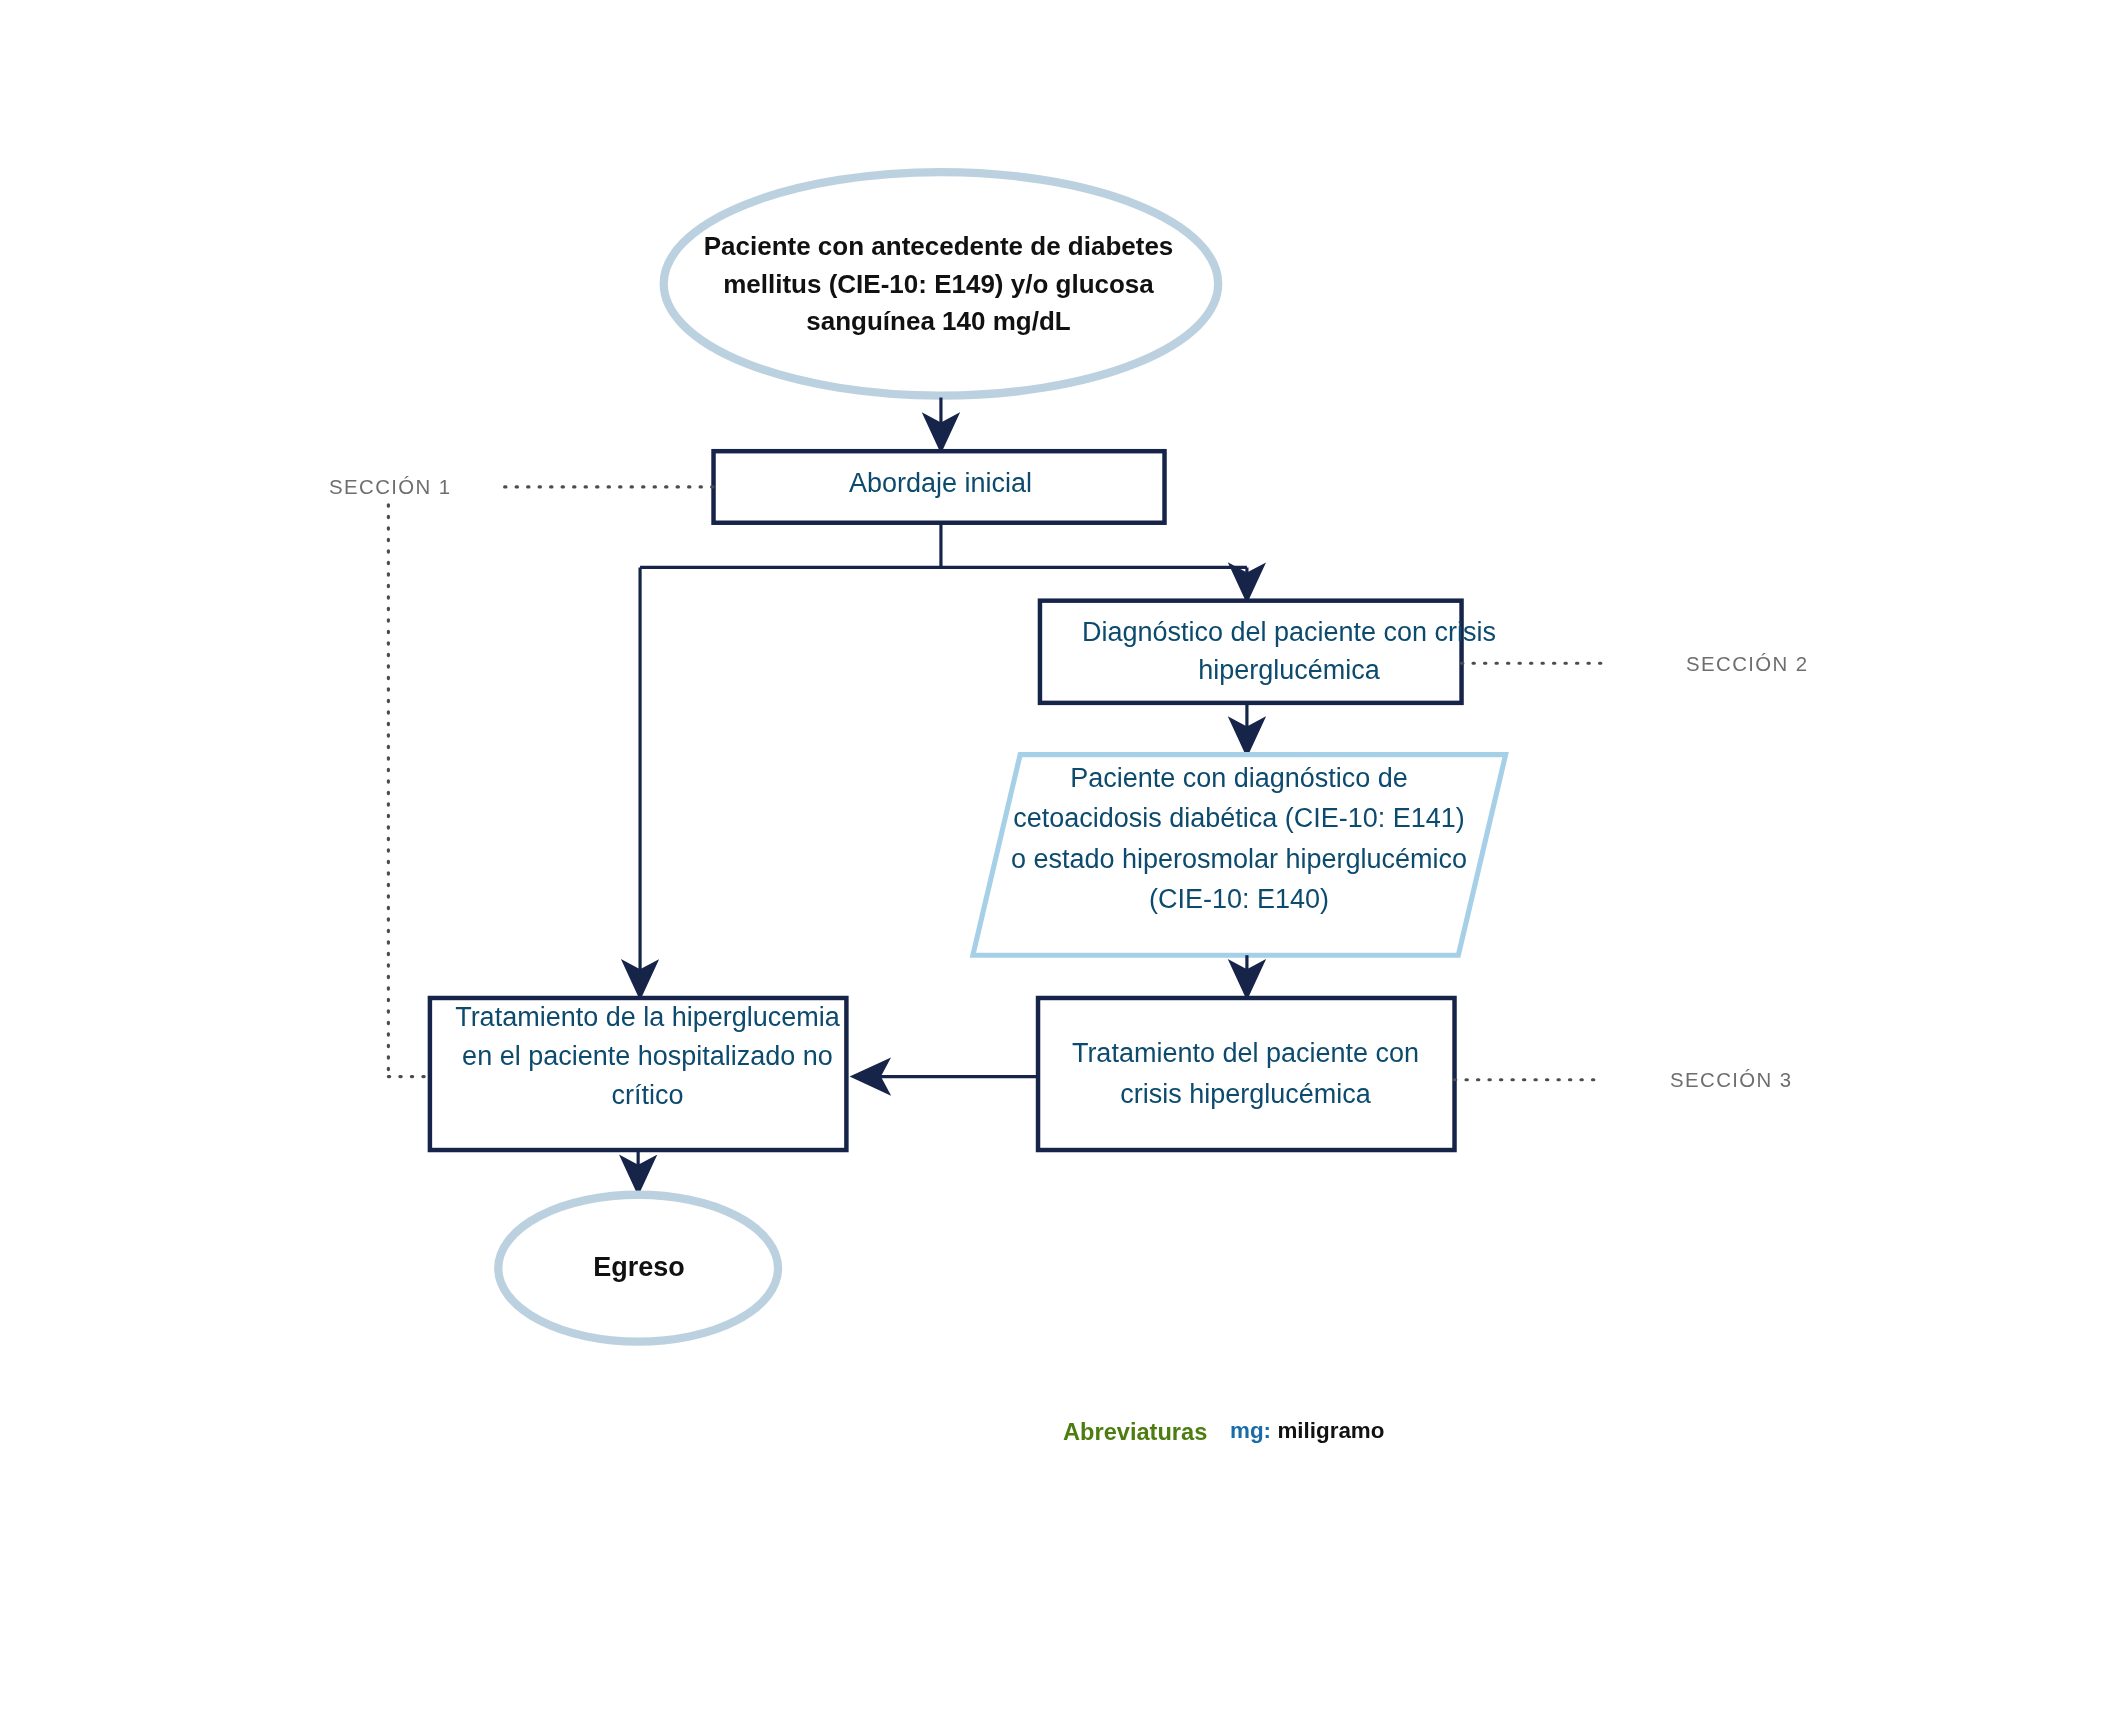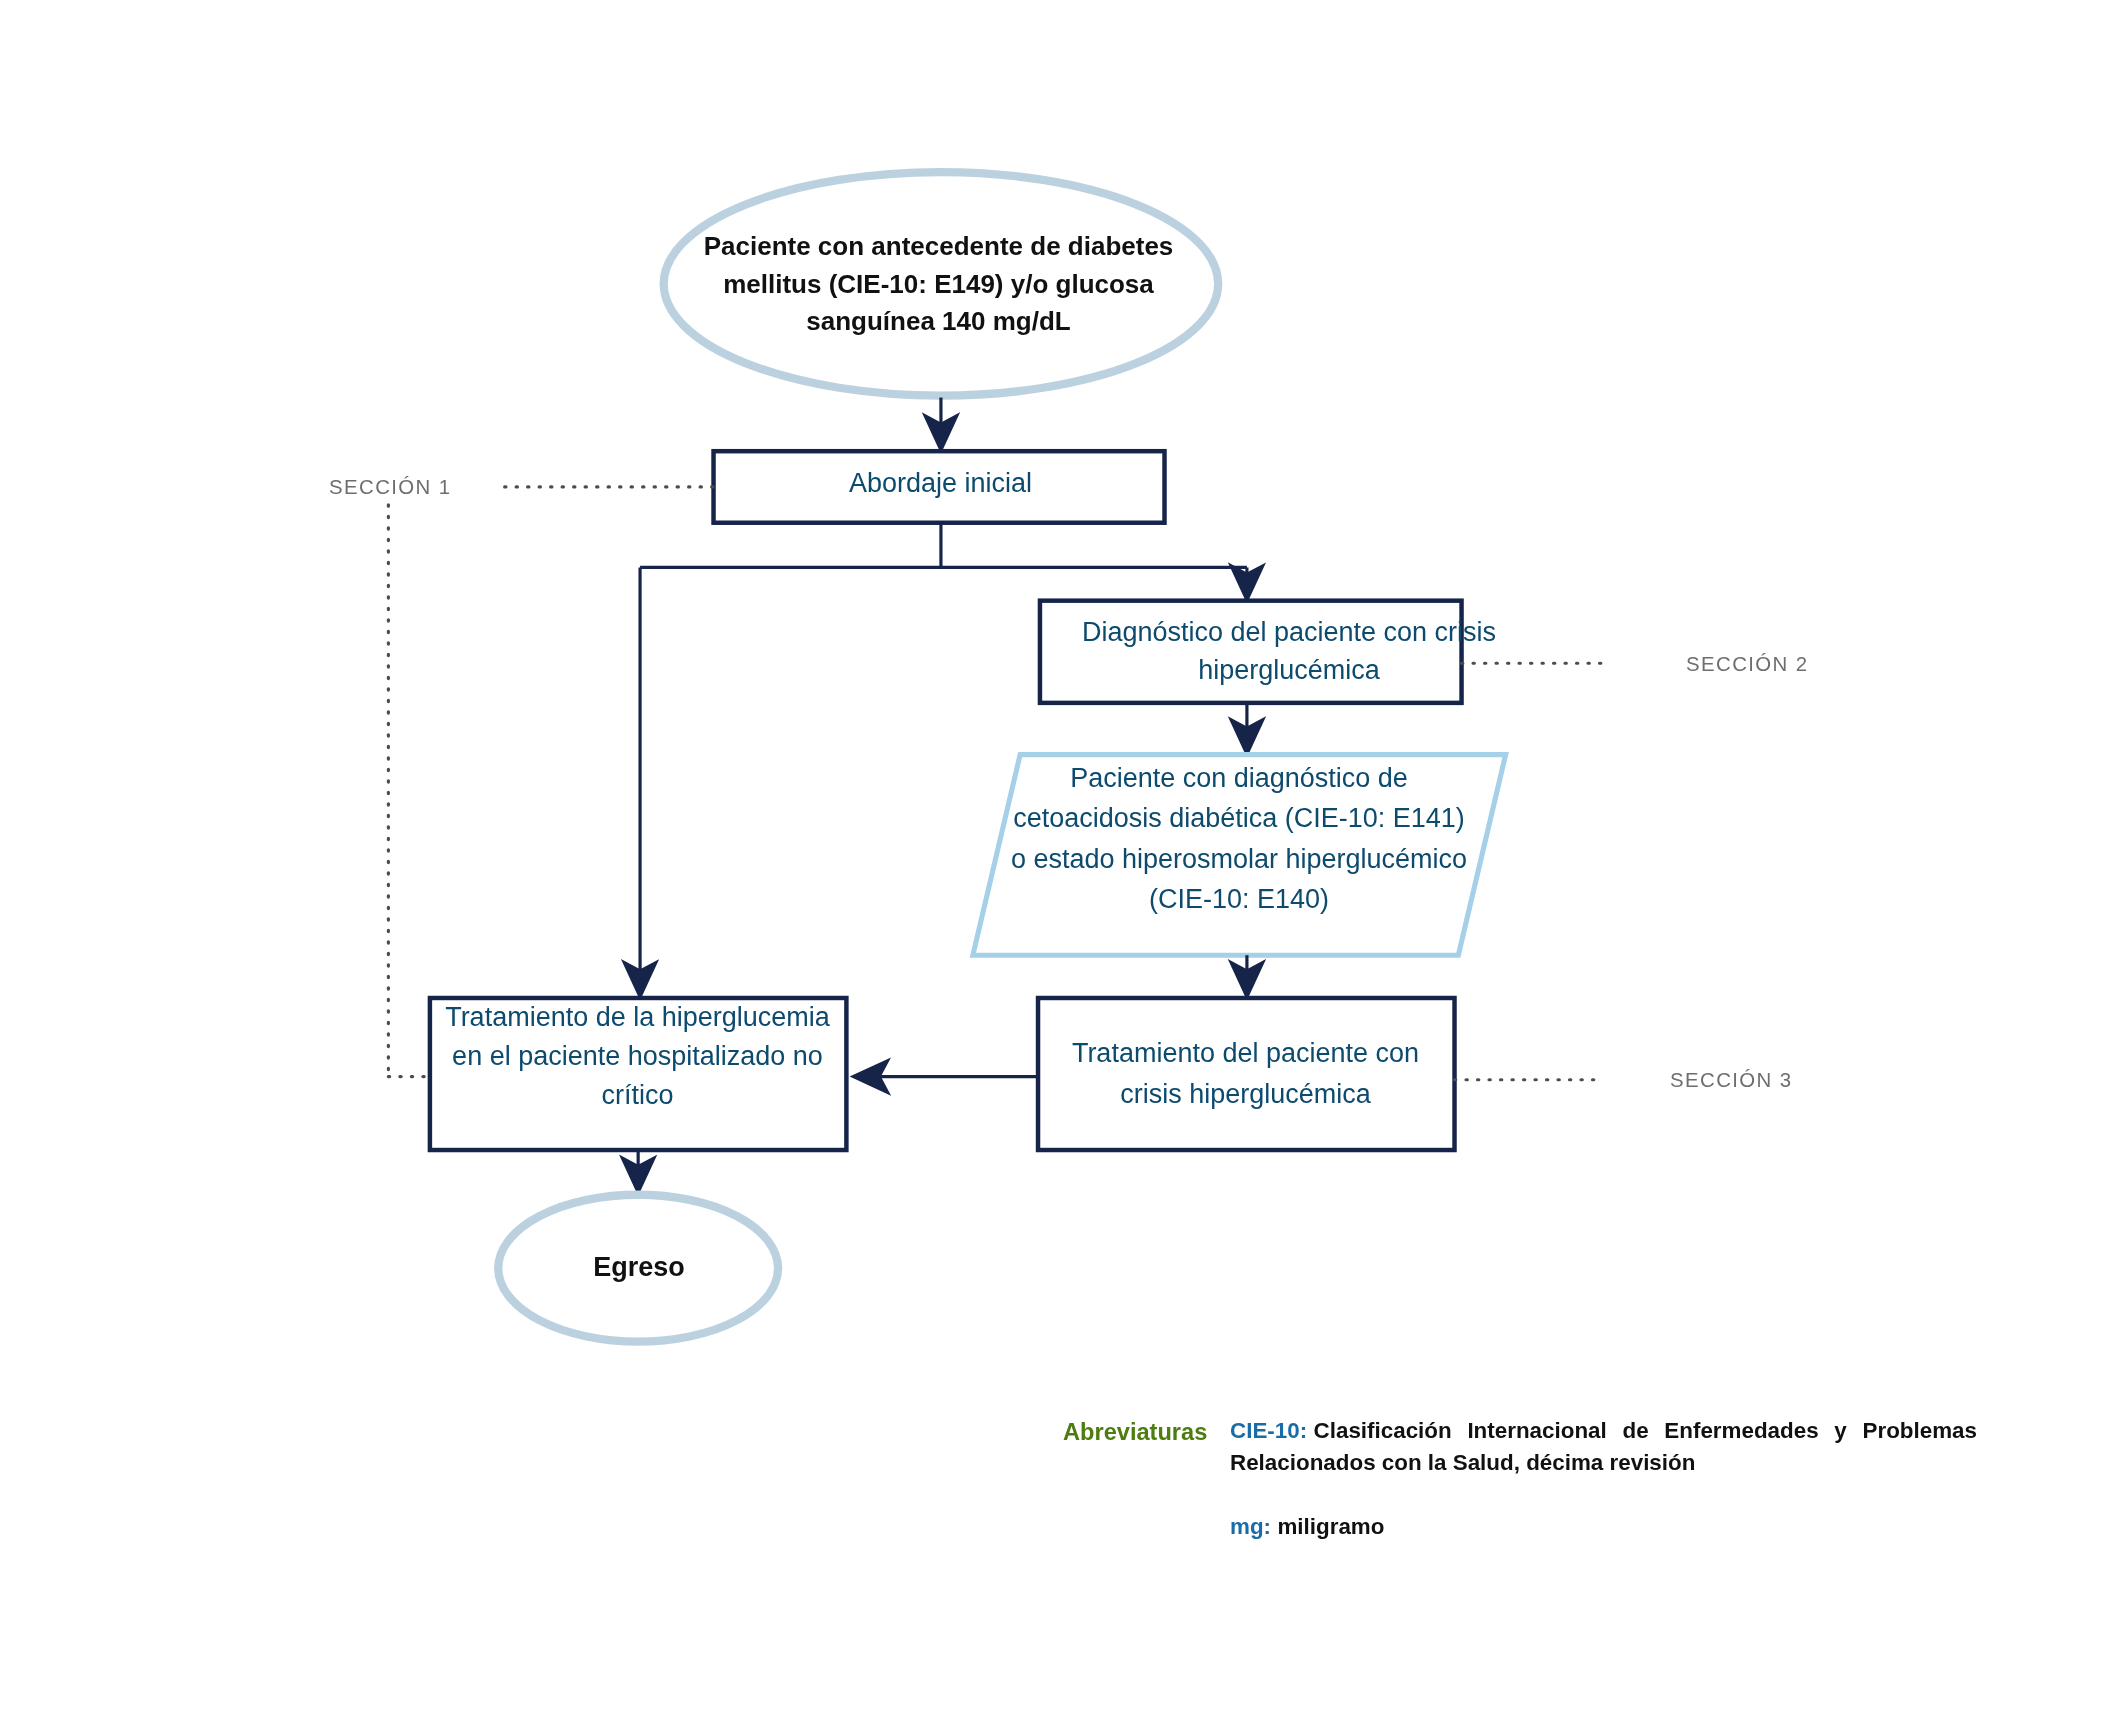--- a/index.html
+++ b/index.html
@@ -45,21 +45,21 @@
   #diagnostico-text {
     left: 1042px; top: 600px; width: 494px; height: 102px;
     font-size: 27px;
   }
   #parallelogram-text {
     left: 1009px; top: 741px; width: 460px; height: 195px;
     font-size: 27px; line-height: 1.5; text-align: center;
   }
   #trat-no-critico-text {
     left: 433px; top: 1000px; width: 409px; height: 113px;
-    font-size: 27px; line-height: 1.45;
+    font-size: 27px; line-height: 1.45; padding-left: 10px;
   }
   #trat-crisis-text {
     left: 1041px; top: 1000px; width: 409px; height: 147px;
     font-size: 27px; line-height: 1.5;
   }
   #egreso-text {
     left: 505px; top: 1207px; width: 268px; height: 121px;
     font-size: 27px; font-weight: bold; color: #111111;
   }
 
@@ -182,20 +182,17 @@
 
 <div class="section-label" id="section-2-label">SECCIÓN 2</div>
 
 <div class="section-label" id="section-3-label">SECCIÓN 3</div>
 
 <div id="abbreviations">
   <div id="abbrev-title">Abreviaturas</div>
 
   <div id="abbrev-list">
     <div class="abbrev-row">
-      <span class="abbrev-term">CIE-10:</span><span>Clasificación Internacional de Enfermedades y Problemas Relacionados con la Salud, décima revisión</span>
-    </div>
-    <div class="abbrev-row">
       <span class="abbrev-term">mg:</span><span>miligramo</span>
     </div>
   </div>
 </div>
 
 
 </body></html>

